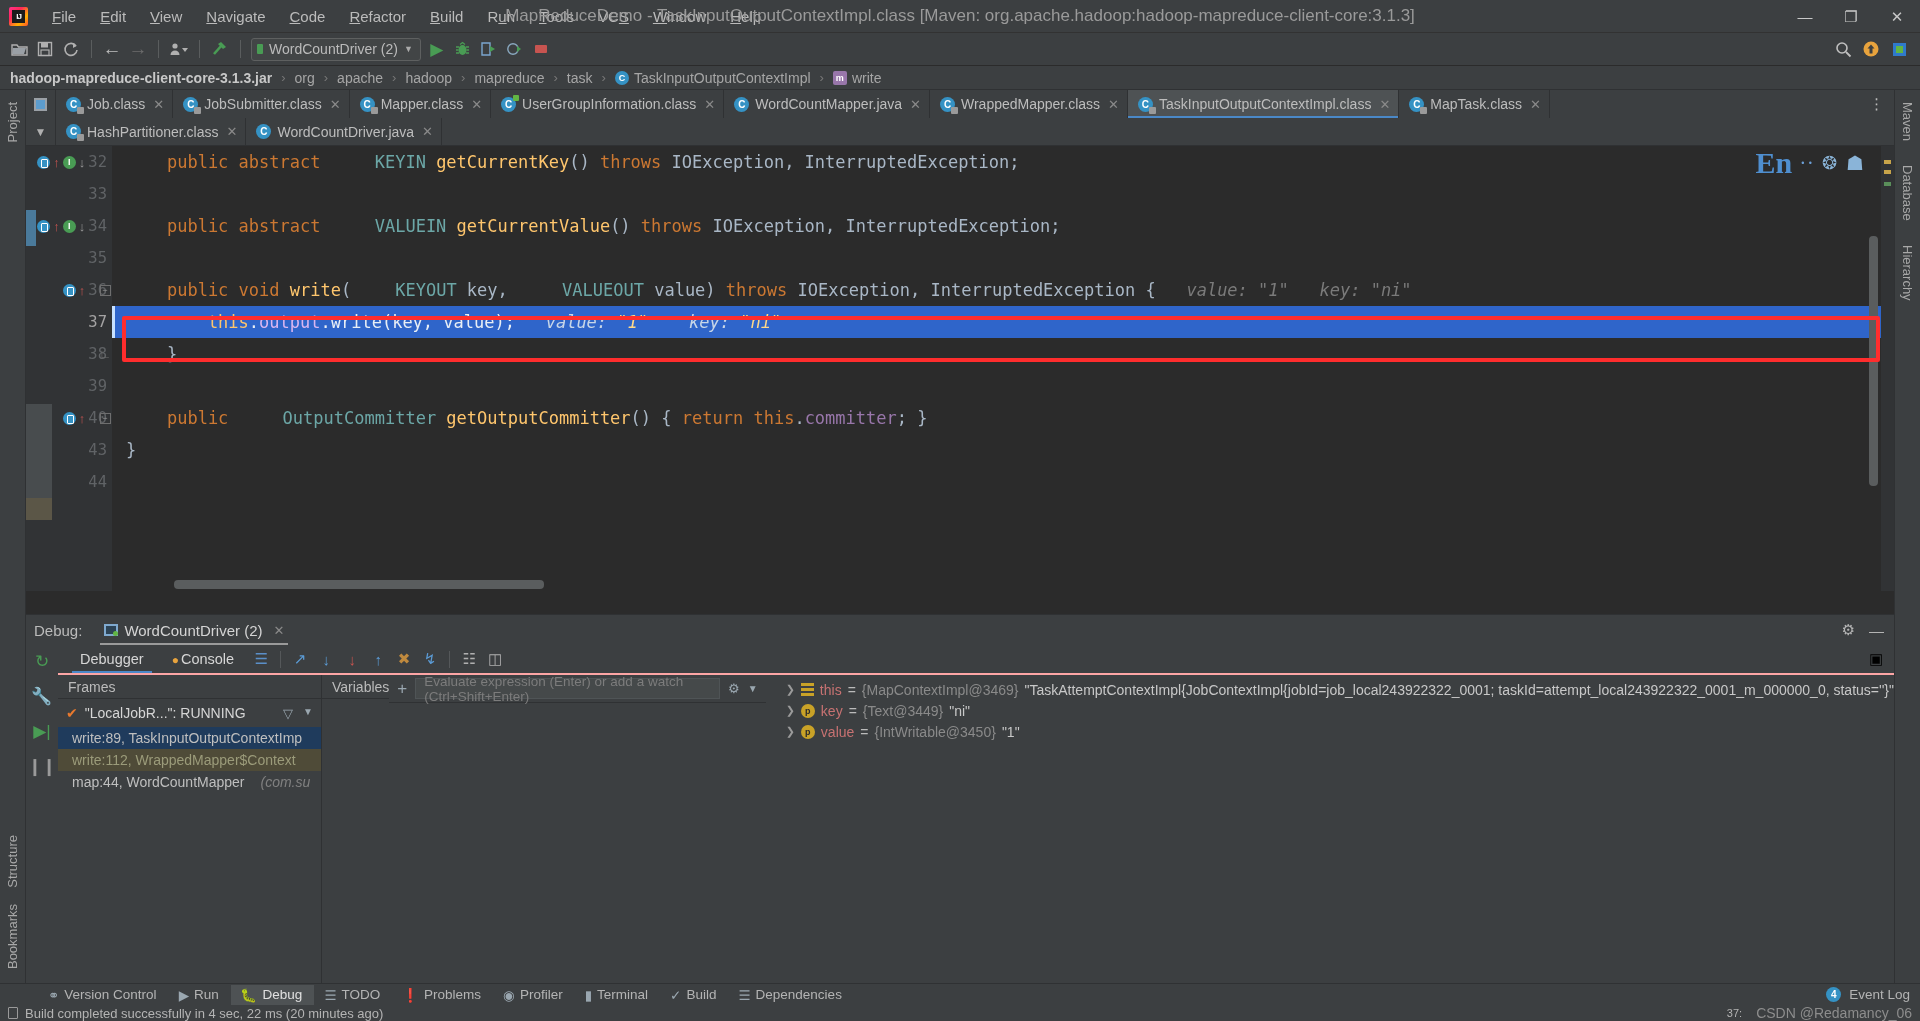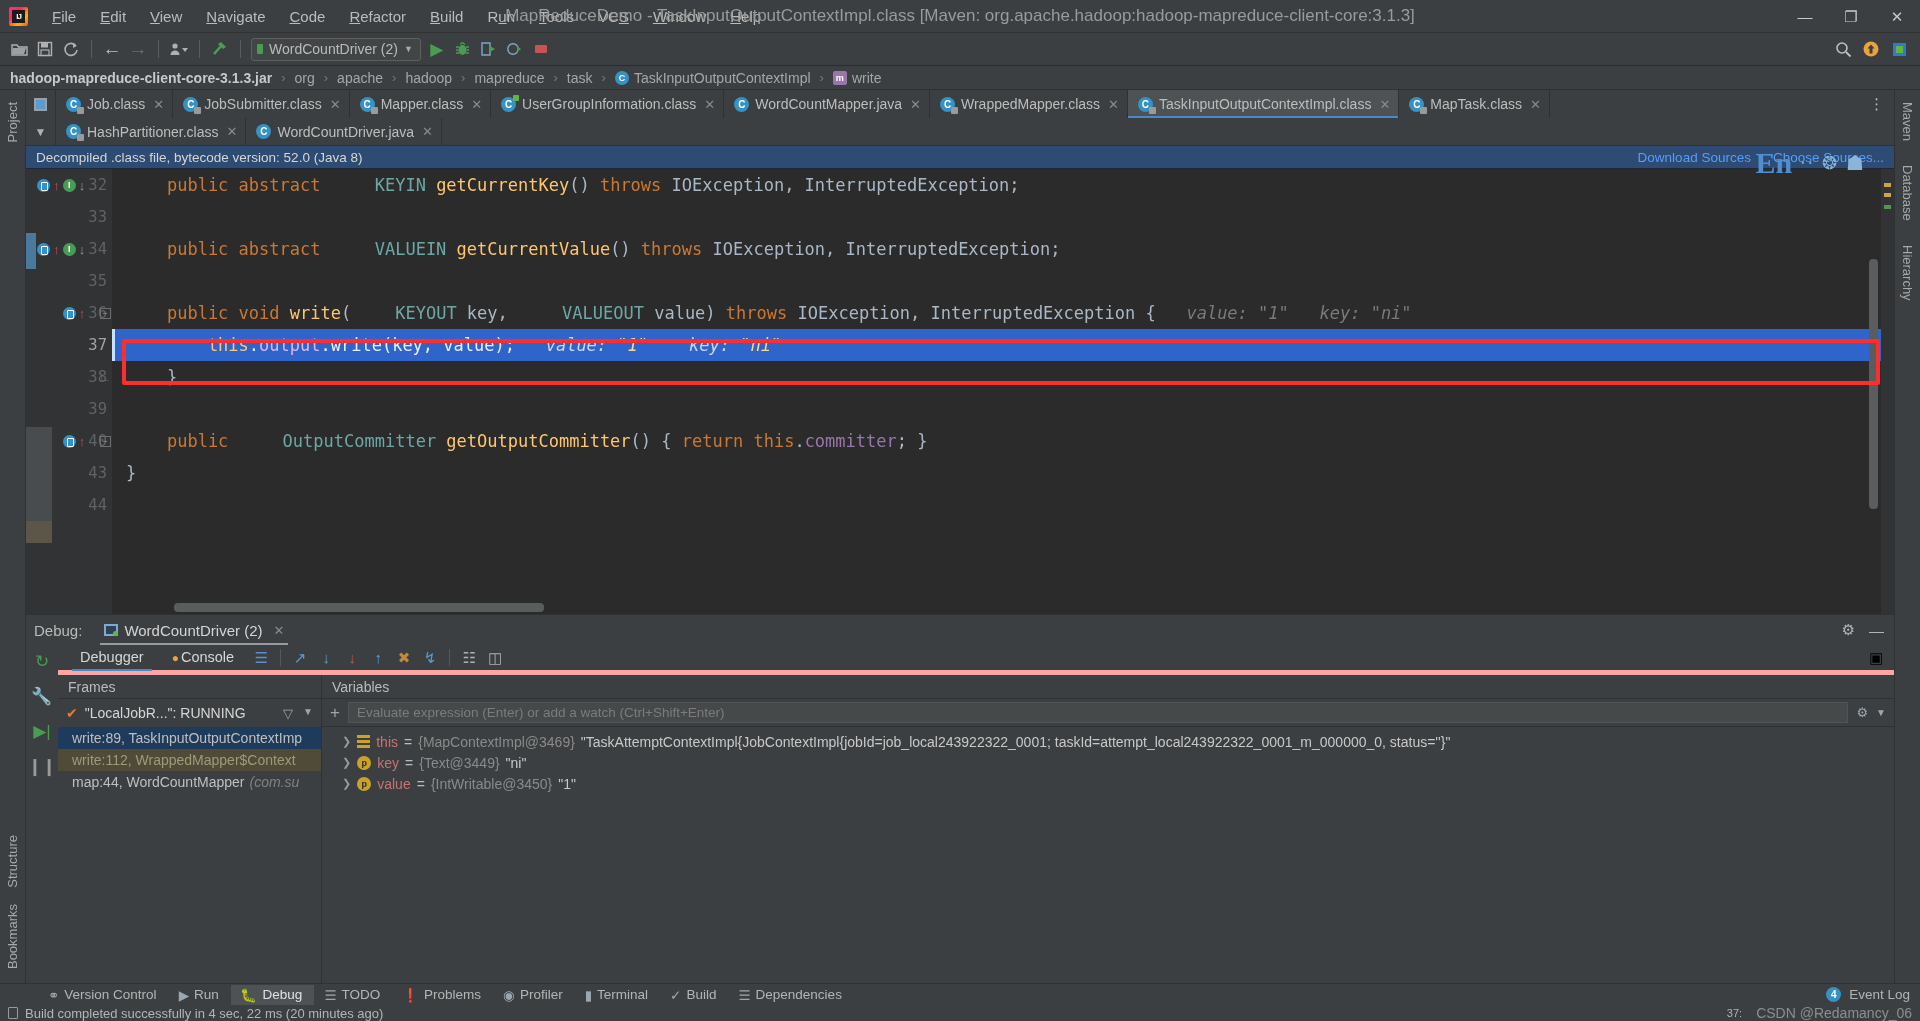--- a/index.html
+++ b/index.html
@@ -236,52 +236,52 @@
 
   .dbg-body { position: absolute; top: 30px; left: 0; right: 0; bottom: 0; display: flex; }
   .dbg-sidebar {
     width: 32px; display: flex; flex-direction: column; align-items: center;
     padding-top: 6px; gap: 14px; flex: none;
   }
   .dbg-side-ico { font-size: 17px; }
   .dbg-main { flex: 1; display: flex; flex-direction: column; }
   .dbg-toolbar2 {
     height: 30px; display: flex; align-items: center; gap: 0px; padding-left: 8px;
-    border-bottom: 5px solid #fca5a5;
+    border-bottom: 2px solid #fca5a5;
   }
   .dbg-subtab { color: #d6d6d6; font-size: 14.5px; padding: 4px 14px 5px; position: relative; }
   .dbg-subtab.active::after {
     content:""; position:absolute; left:6px; right:6px; bottom:-1px; height:2px; background:#4a88c7;
   }
   .dbg-subtab .pause-dot { color: #e8a33d; font-size: 12px; margin-right: 2px; }
   .t2-ico { width: 26px; height: 24px; display:flex; align-items:center; justify-content:center; font-size:15px;}
   .t2-sep { width:1px; height:17px; background:#55585a; margin: 0 6px; }
 
   .panes { flex: 1; display: flex; }
   .pane-frames { width: 264px; display: flex; flex-direction: column; border-right: 1px solid #2f3133;}
-  .pane-vars { flex: 1; display: flex; flex-direction: column; }
+  .pane-vars { flex: 1; display: flex; }
   .pane-title {
     height: 24px; display: flex; align-items: center; padding-left: 10px;
     color: #bbb; font-size: 14px; border-bottom: 1px solid #2f3133;
   }
   .frames-ctl {
     height: 28px; display: flex; align-items: center; gap: 7px; padding-left: 8px;
   }
   .thread-label { color: #d6d6d6; font-size: 14px; }
   .check-ico { color: #e8792e; font-size: 14px; }
   .frame-list { flex: 1; position: relative; }
   .frame-row {
     height: 22px; display: flex; align-items: center; padding-left: 14px;
     font-size: 14px; white-space: nowrap; overflow: hidden;
   }
   .frame-row.sel { background: #1f3b5c; color: #d3d3d3; }
   .frame-row .fr-main { color: #bfbfbf; }
   .frame-row.dim .fr-main { color: #9b9b7a; }
   .frame-row.dim { background: #4f4b38; }
-  .fr-pkg { color: #808080; font-style: italic; margin-left: 5px; }
+  .fr-pkg { color: #808080; font-style: italic; margin-left: 16px; }
 
   .expr-bar {
     height: 28px; display: flex; align-items: center; gap: 8px; padding: 0 8px;
     border-bottom: 1px solid #2f3133;
   }
   .plus { color: #9aa7b0; font-size: 17px; }
   .expr-input {
     flex: 1; height: 21px; background: #45494a; border: 1px solid #4f5456;
     color: #7c7c7c; font-size: 13.5px; display: flex; align-items: center; padding-left: 8px;
   }
@@ -555,27 +555,20 @@
       </div>
       <div class="etab">
         <span class="cls-ico">C</span>
         <span>WordCountDriver.java</span>
         <span class="x">✕</span>
       </div>
     </div>
   </div>
 
   <div class="editor">
-    <div class="notif-bar">
-      <span>Decompiled .class file, bytecode version: 52.0 (Java 8)</span>
-      <span class="notif-right">
-        <span class="notif-link">Download Sources</span>
-        <span class="notif-link">Choose Sources...</span>
-      </span>
-    </div>
     <div class="reader-mode">Reader Mode</div>
 
     <div class="code-area">
 
       <div class="gutter">
         <div class="grow">
           <span class="ico-ov"></span>
           <span class="ico-arrow-up">↑</span>
           <span class="ico-impl">I</span>
           <span class="ico-arrow-dn">↓</span>

